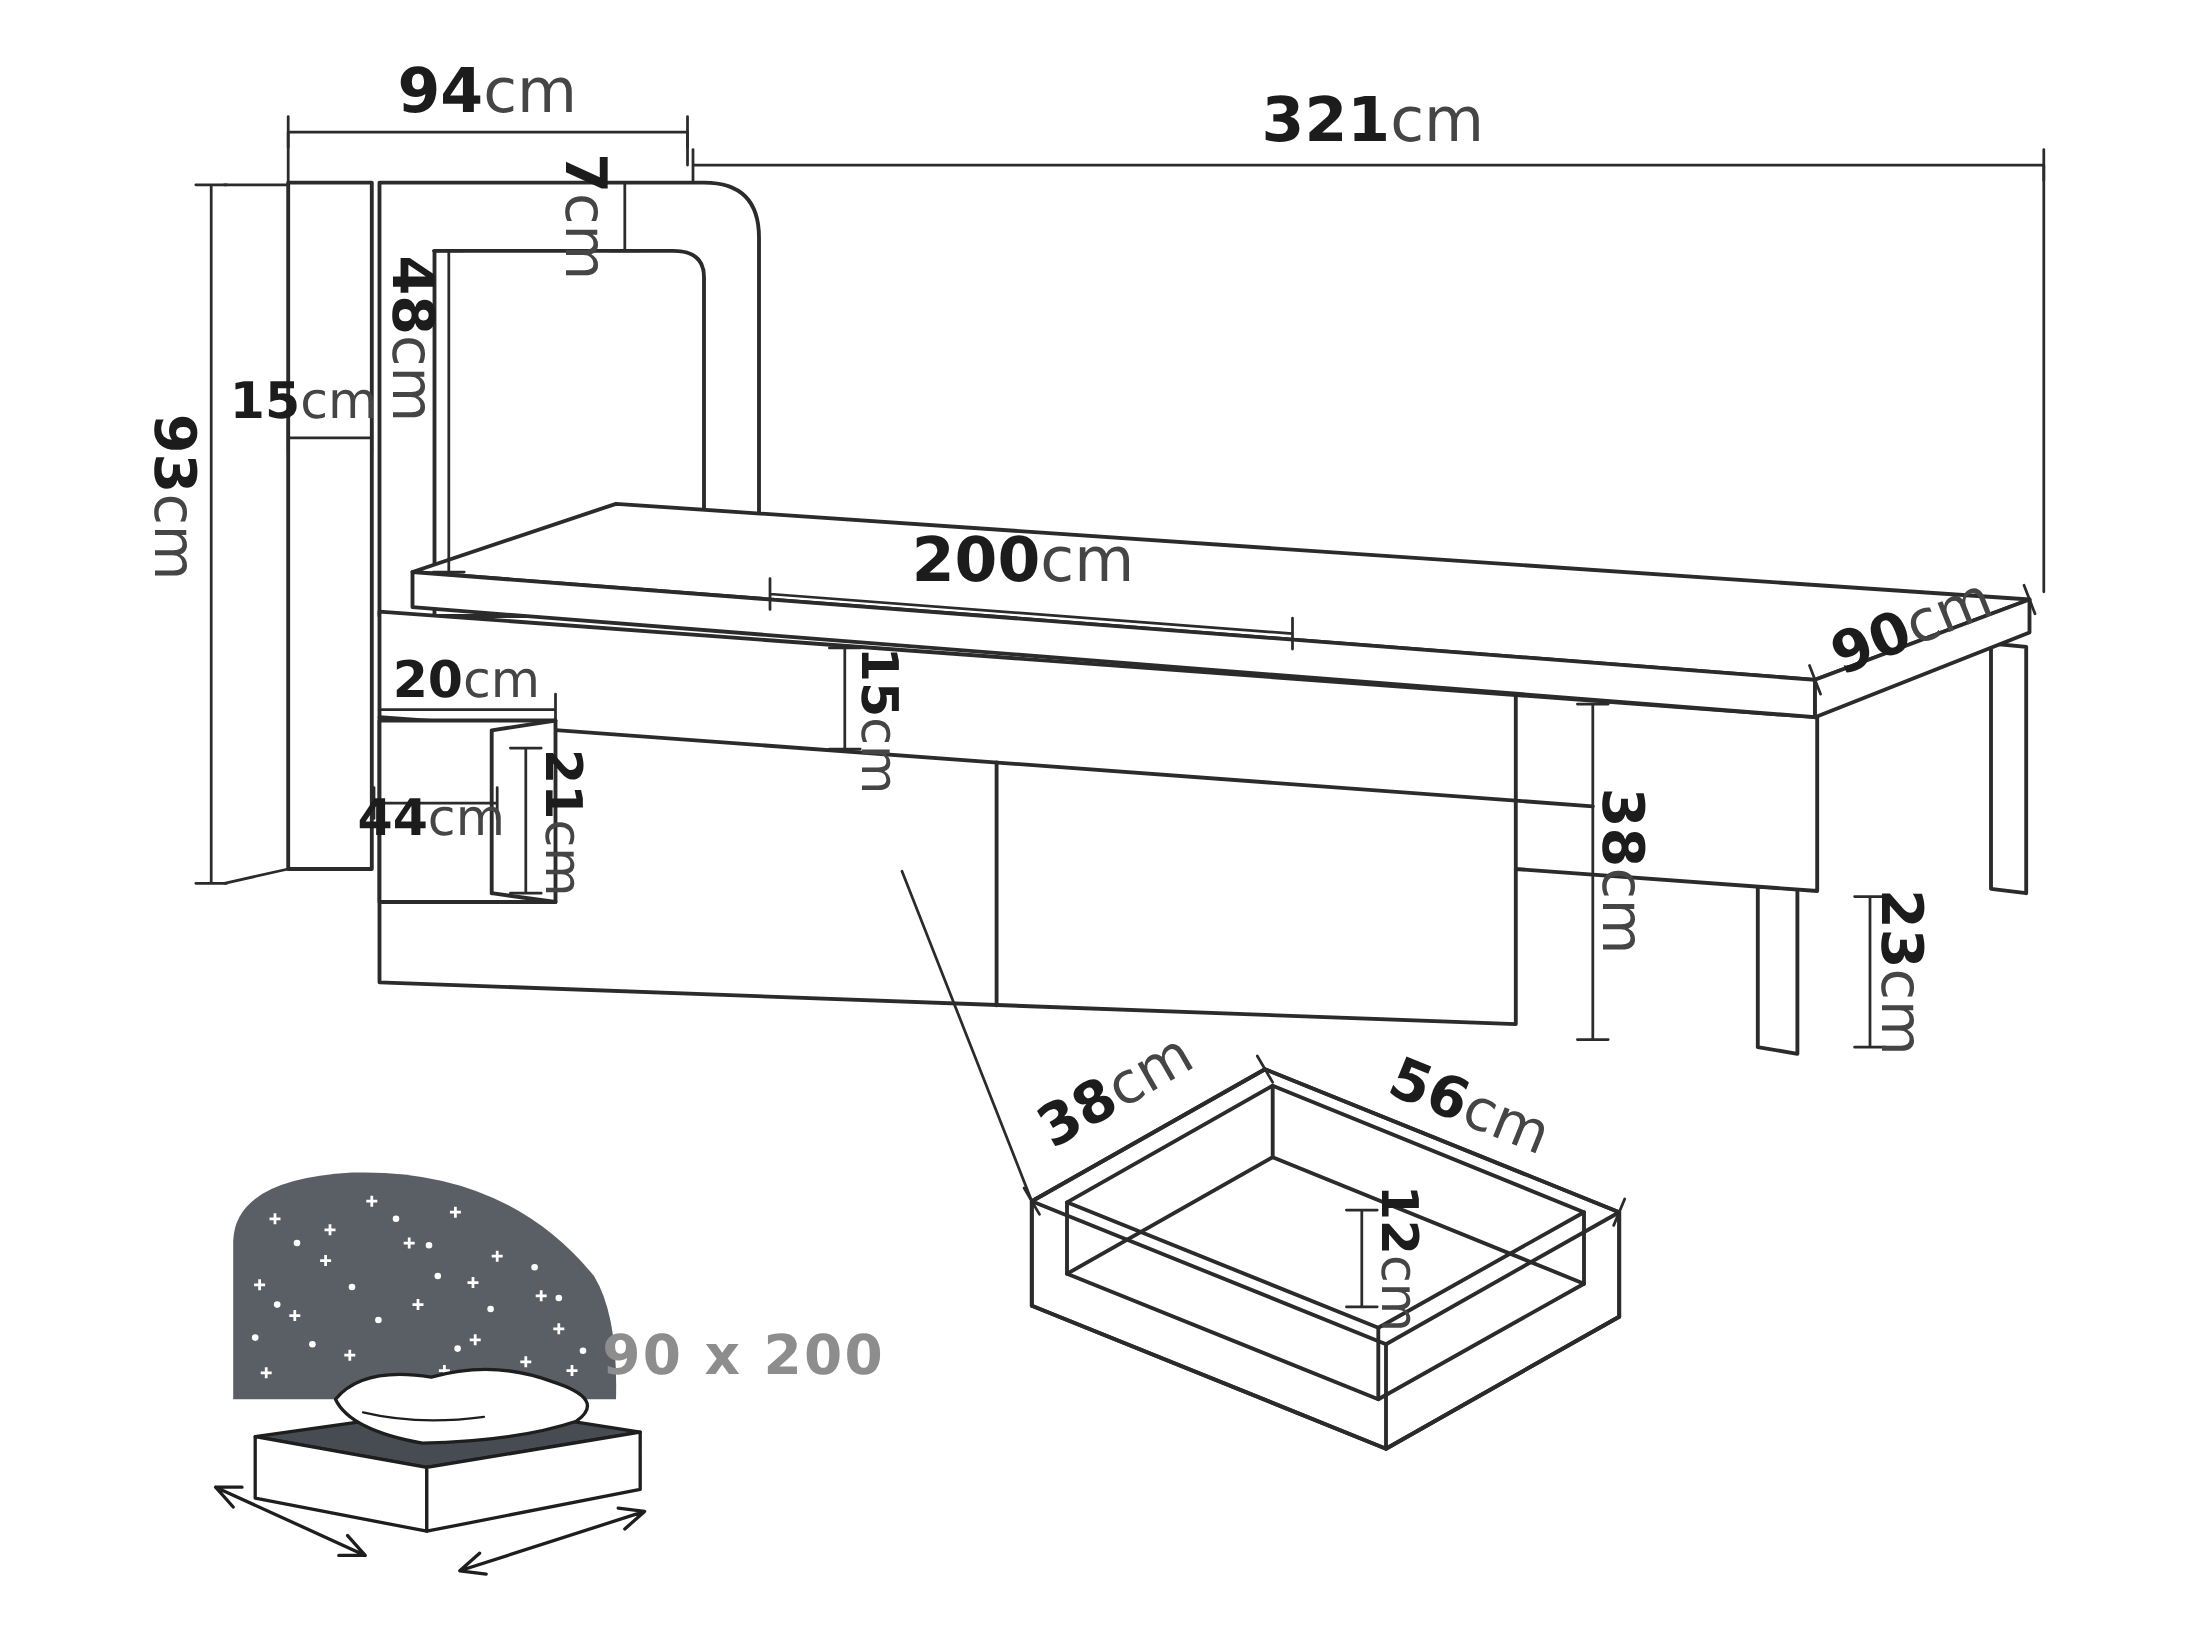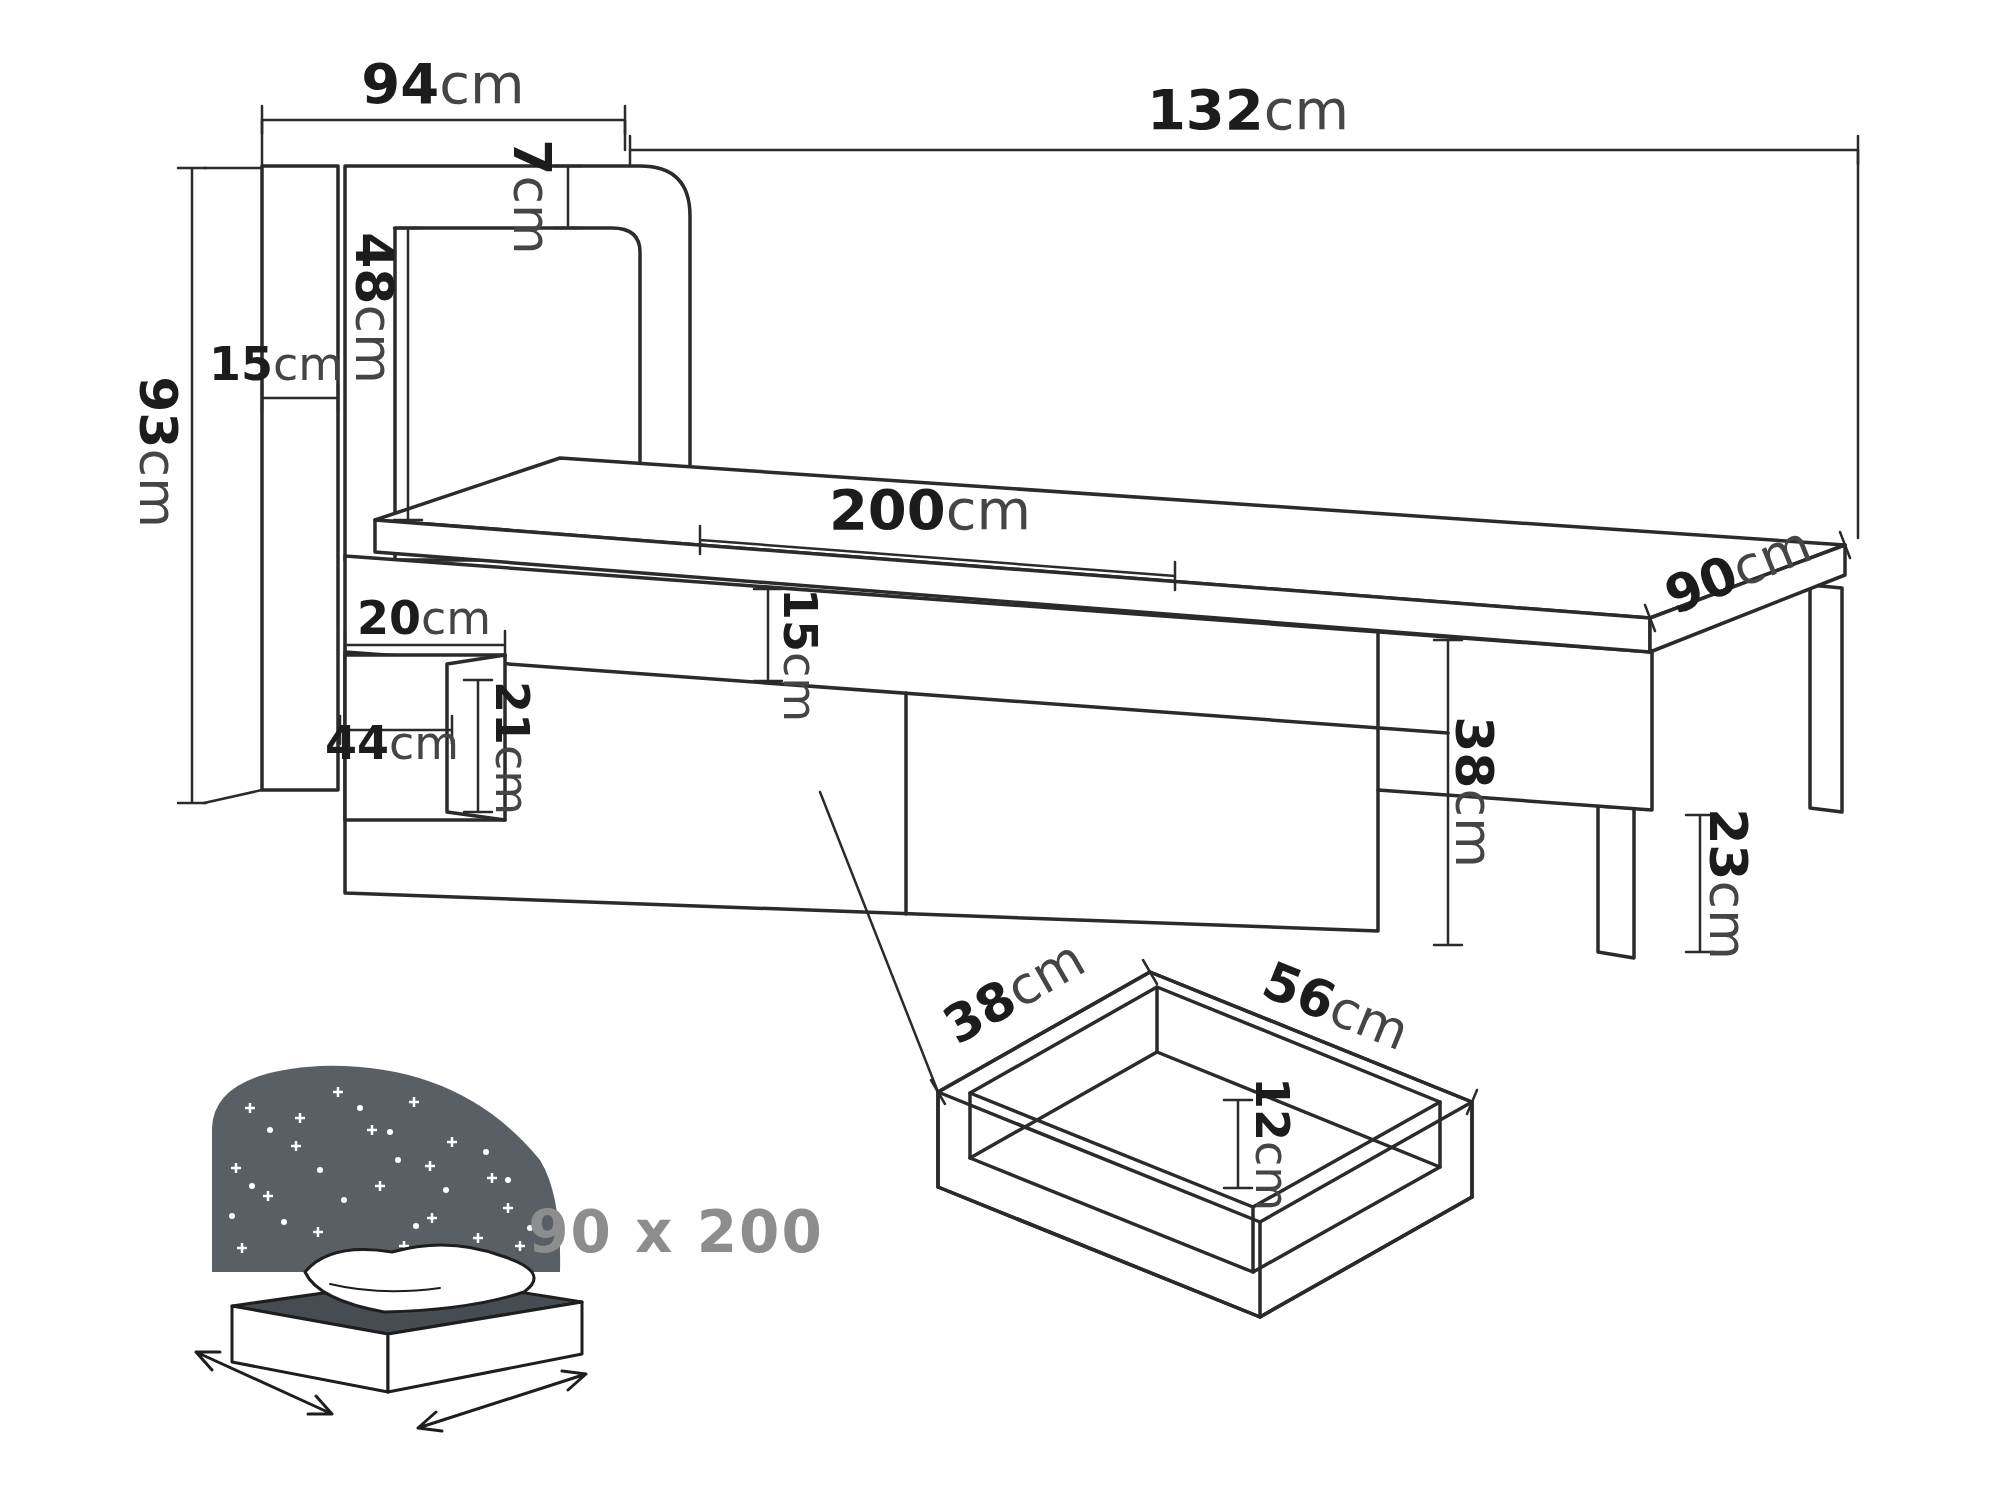--- a/index.html
+++ b/index.html
@@ -25,21 +25,21 @@
   .lbl .u{font-weight:500;color:#454545;}
   .s1{font-size:56px;}
   .s2{font-size:52px;}
   .s3{font-size:46px;}
   .size-lbl{
     position:absolute;
     transform:translate(-50%,-50%);
     white-space:nowrap;
     color:#8d8d8d;
     font-weight:700;
-    font-size:58px;
+    font-size:50px;
     letter-spacing:2px;
   }
 </style>
 </head>
 <body>
 
 <div class="stage">
 
   <svg width="2000" height="1499" viewBox="0 0 2000 1499">
 
@@ -156,21 +156,21 @@
         <path d="M196,1352 L332,1414 M212,1370 L196,1352 L220,1352 M316,1396 L332,1414 L308,1414"></path>
         <path d="M418,1428 L586,1374 M442,1431 L418,1428 L436,1412 M562,1371 L586,1374 L568,1390"></path>
       </g>
     </g>
   </svg>
 
   <div class="labels">
 
     <div class="lbl s1" style="left:443px;top:84px"><span class="n">94</span><span class="u">cm</span></div>
 
-    <div class="lbl s1" style="left:1248px;top:110px"><span class="n">132</span><span class="u">cm</span></div>
+    <div class="lbl s1" style="left:1248px;top:110px"><span class="n">321</span><span class="u">cm</span></div>
 
     <div class="lbl s2" style="left:532px;top:197px;transform:translate(-50%,-50%) rotate(90deg)"><span class="n">7</span><span class="u">cm</span></div>
 
     <div class="lbl s2" style="left:374px;top:308px;transform:translate(-50%,-50%) rotate(90deg)"><span class="n">48</span><span class="u">cm</span></div>
 
     <div class="lbl s3" style="left:276px;top:364px"><span class="n">15</span><span class="u">cm</span></div>
 
     <div class="lbl s2" style="left:158px;top:452px;transform:translate(-50%,-50%) rotate(90deg)"><span class="n">93</span><span class="u">cm</span></div>
 
     <div class="lbl s1" style="left:930px;top:510px"><span class="n">200</span><span class="u">cm</span></div>

